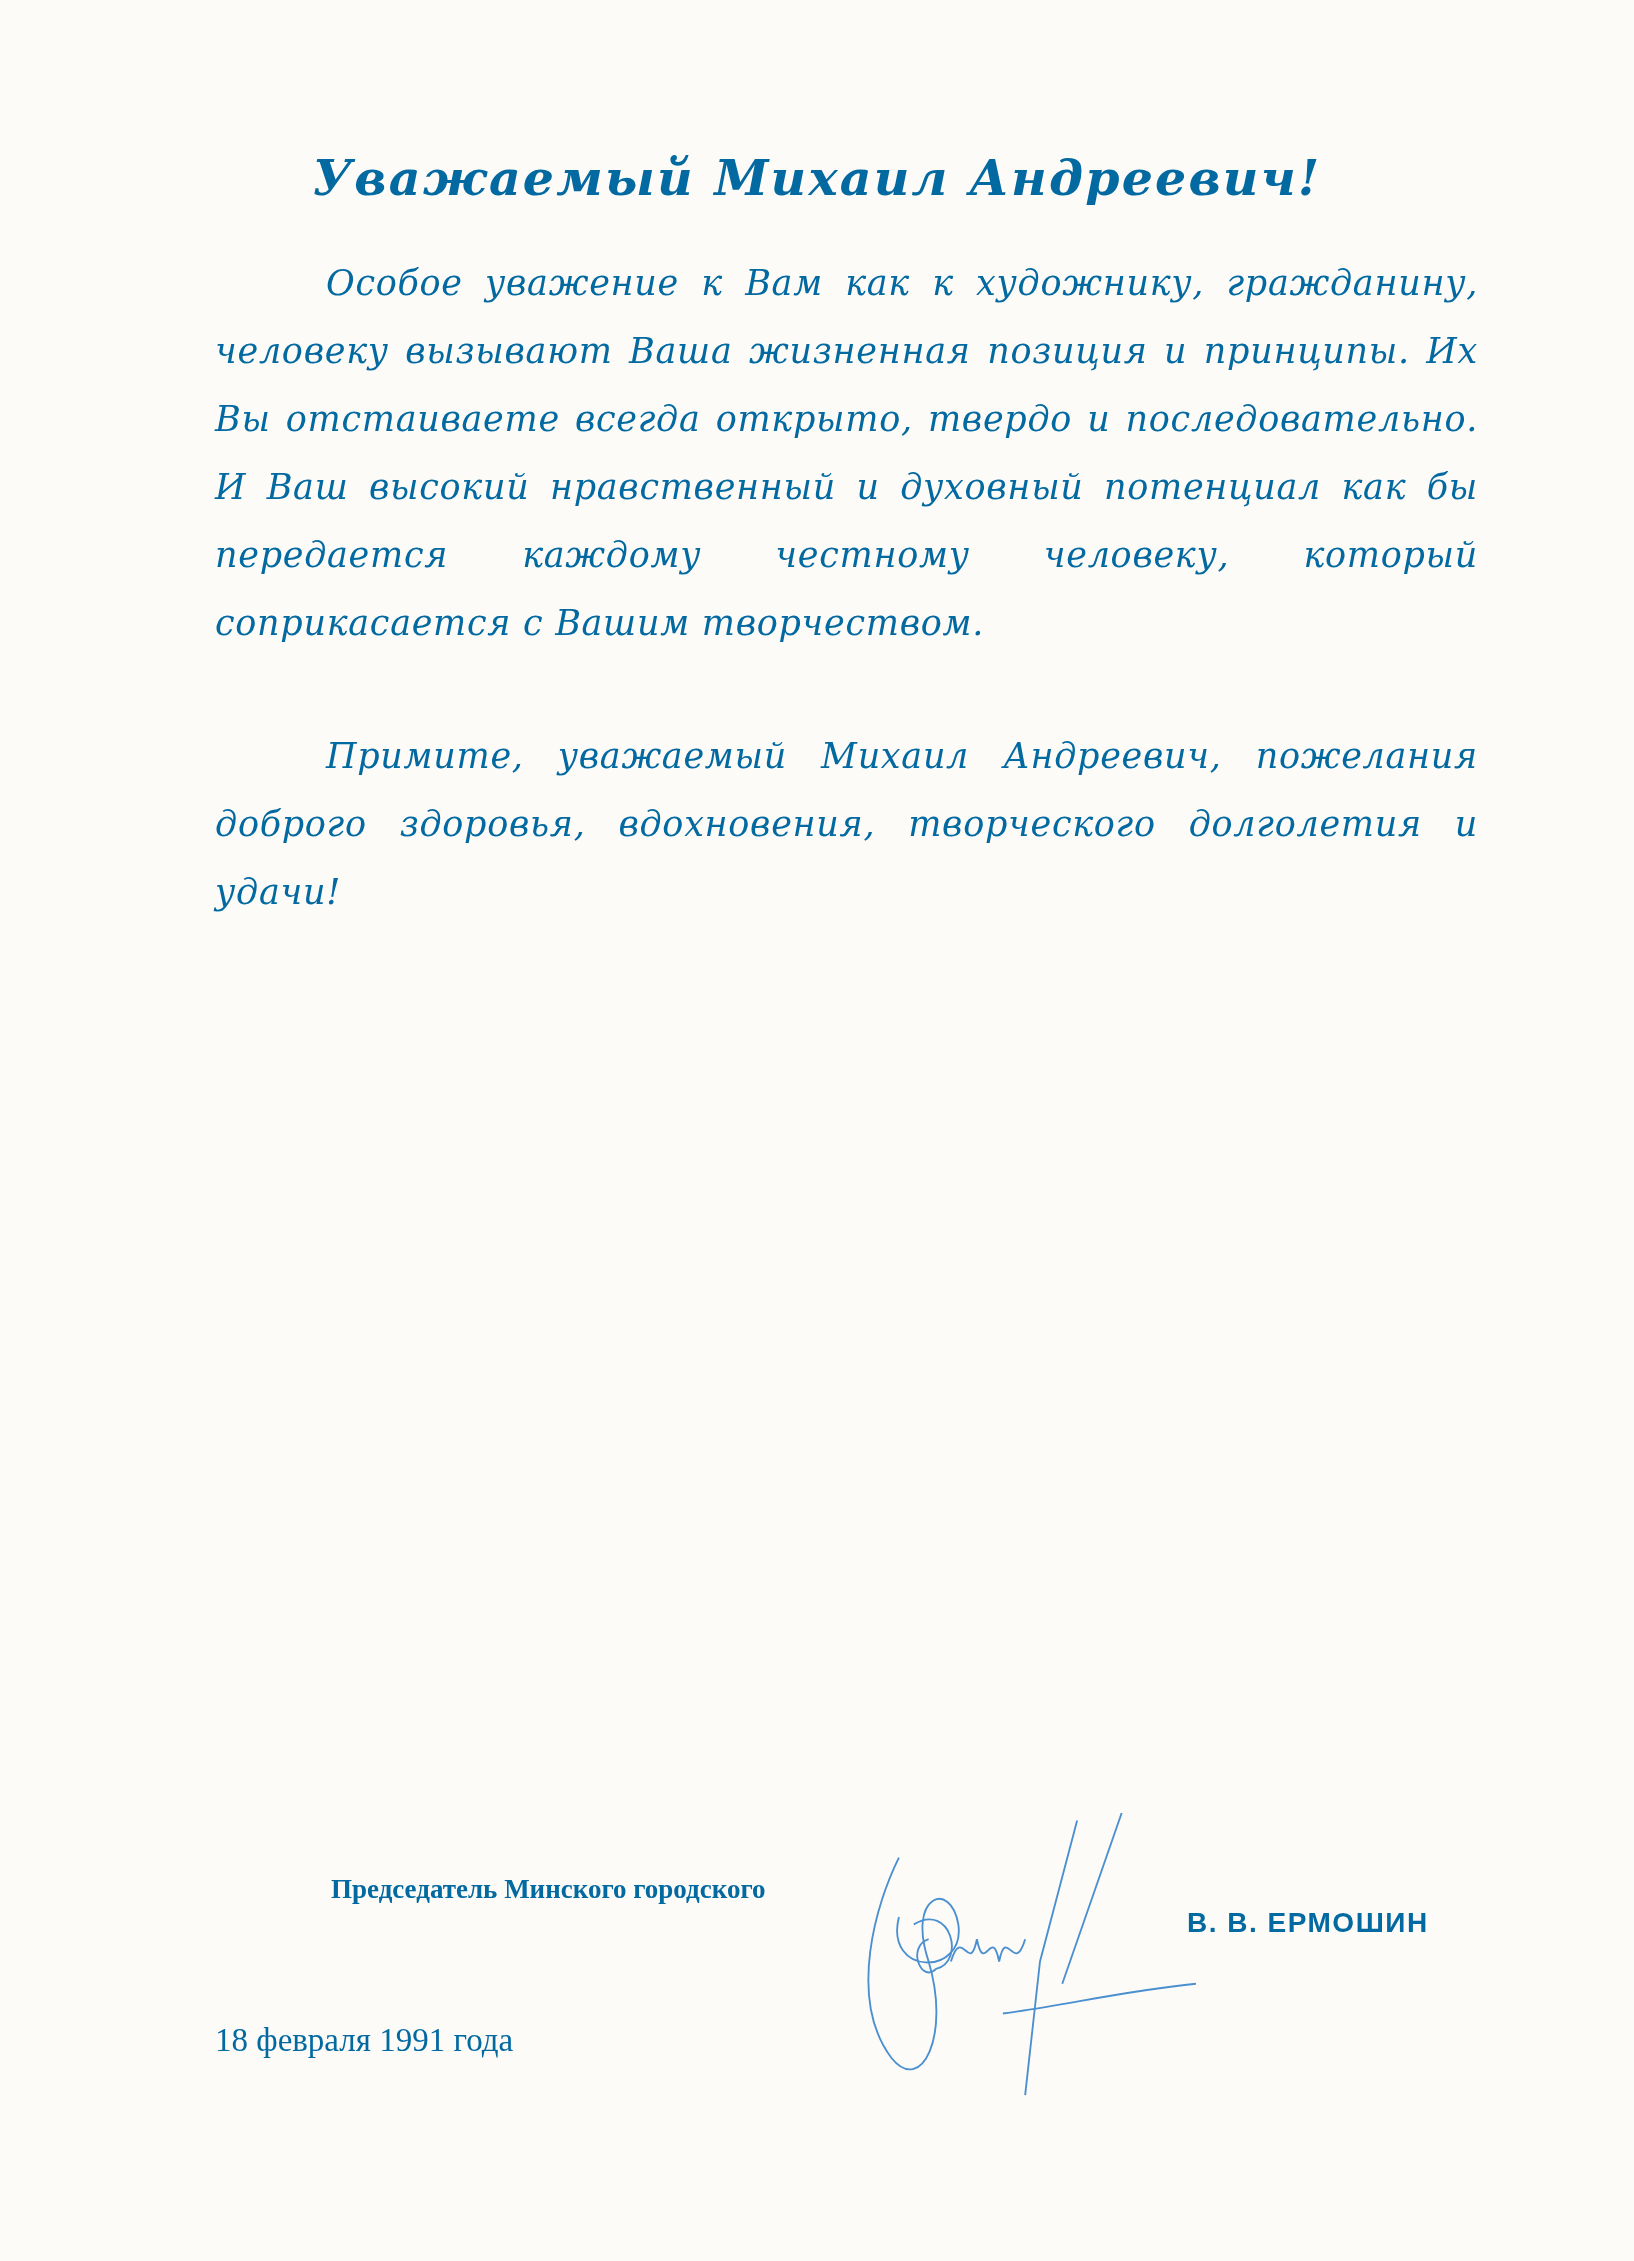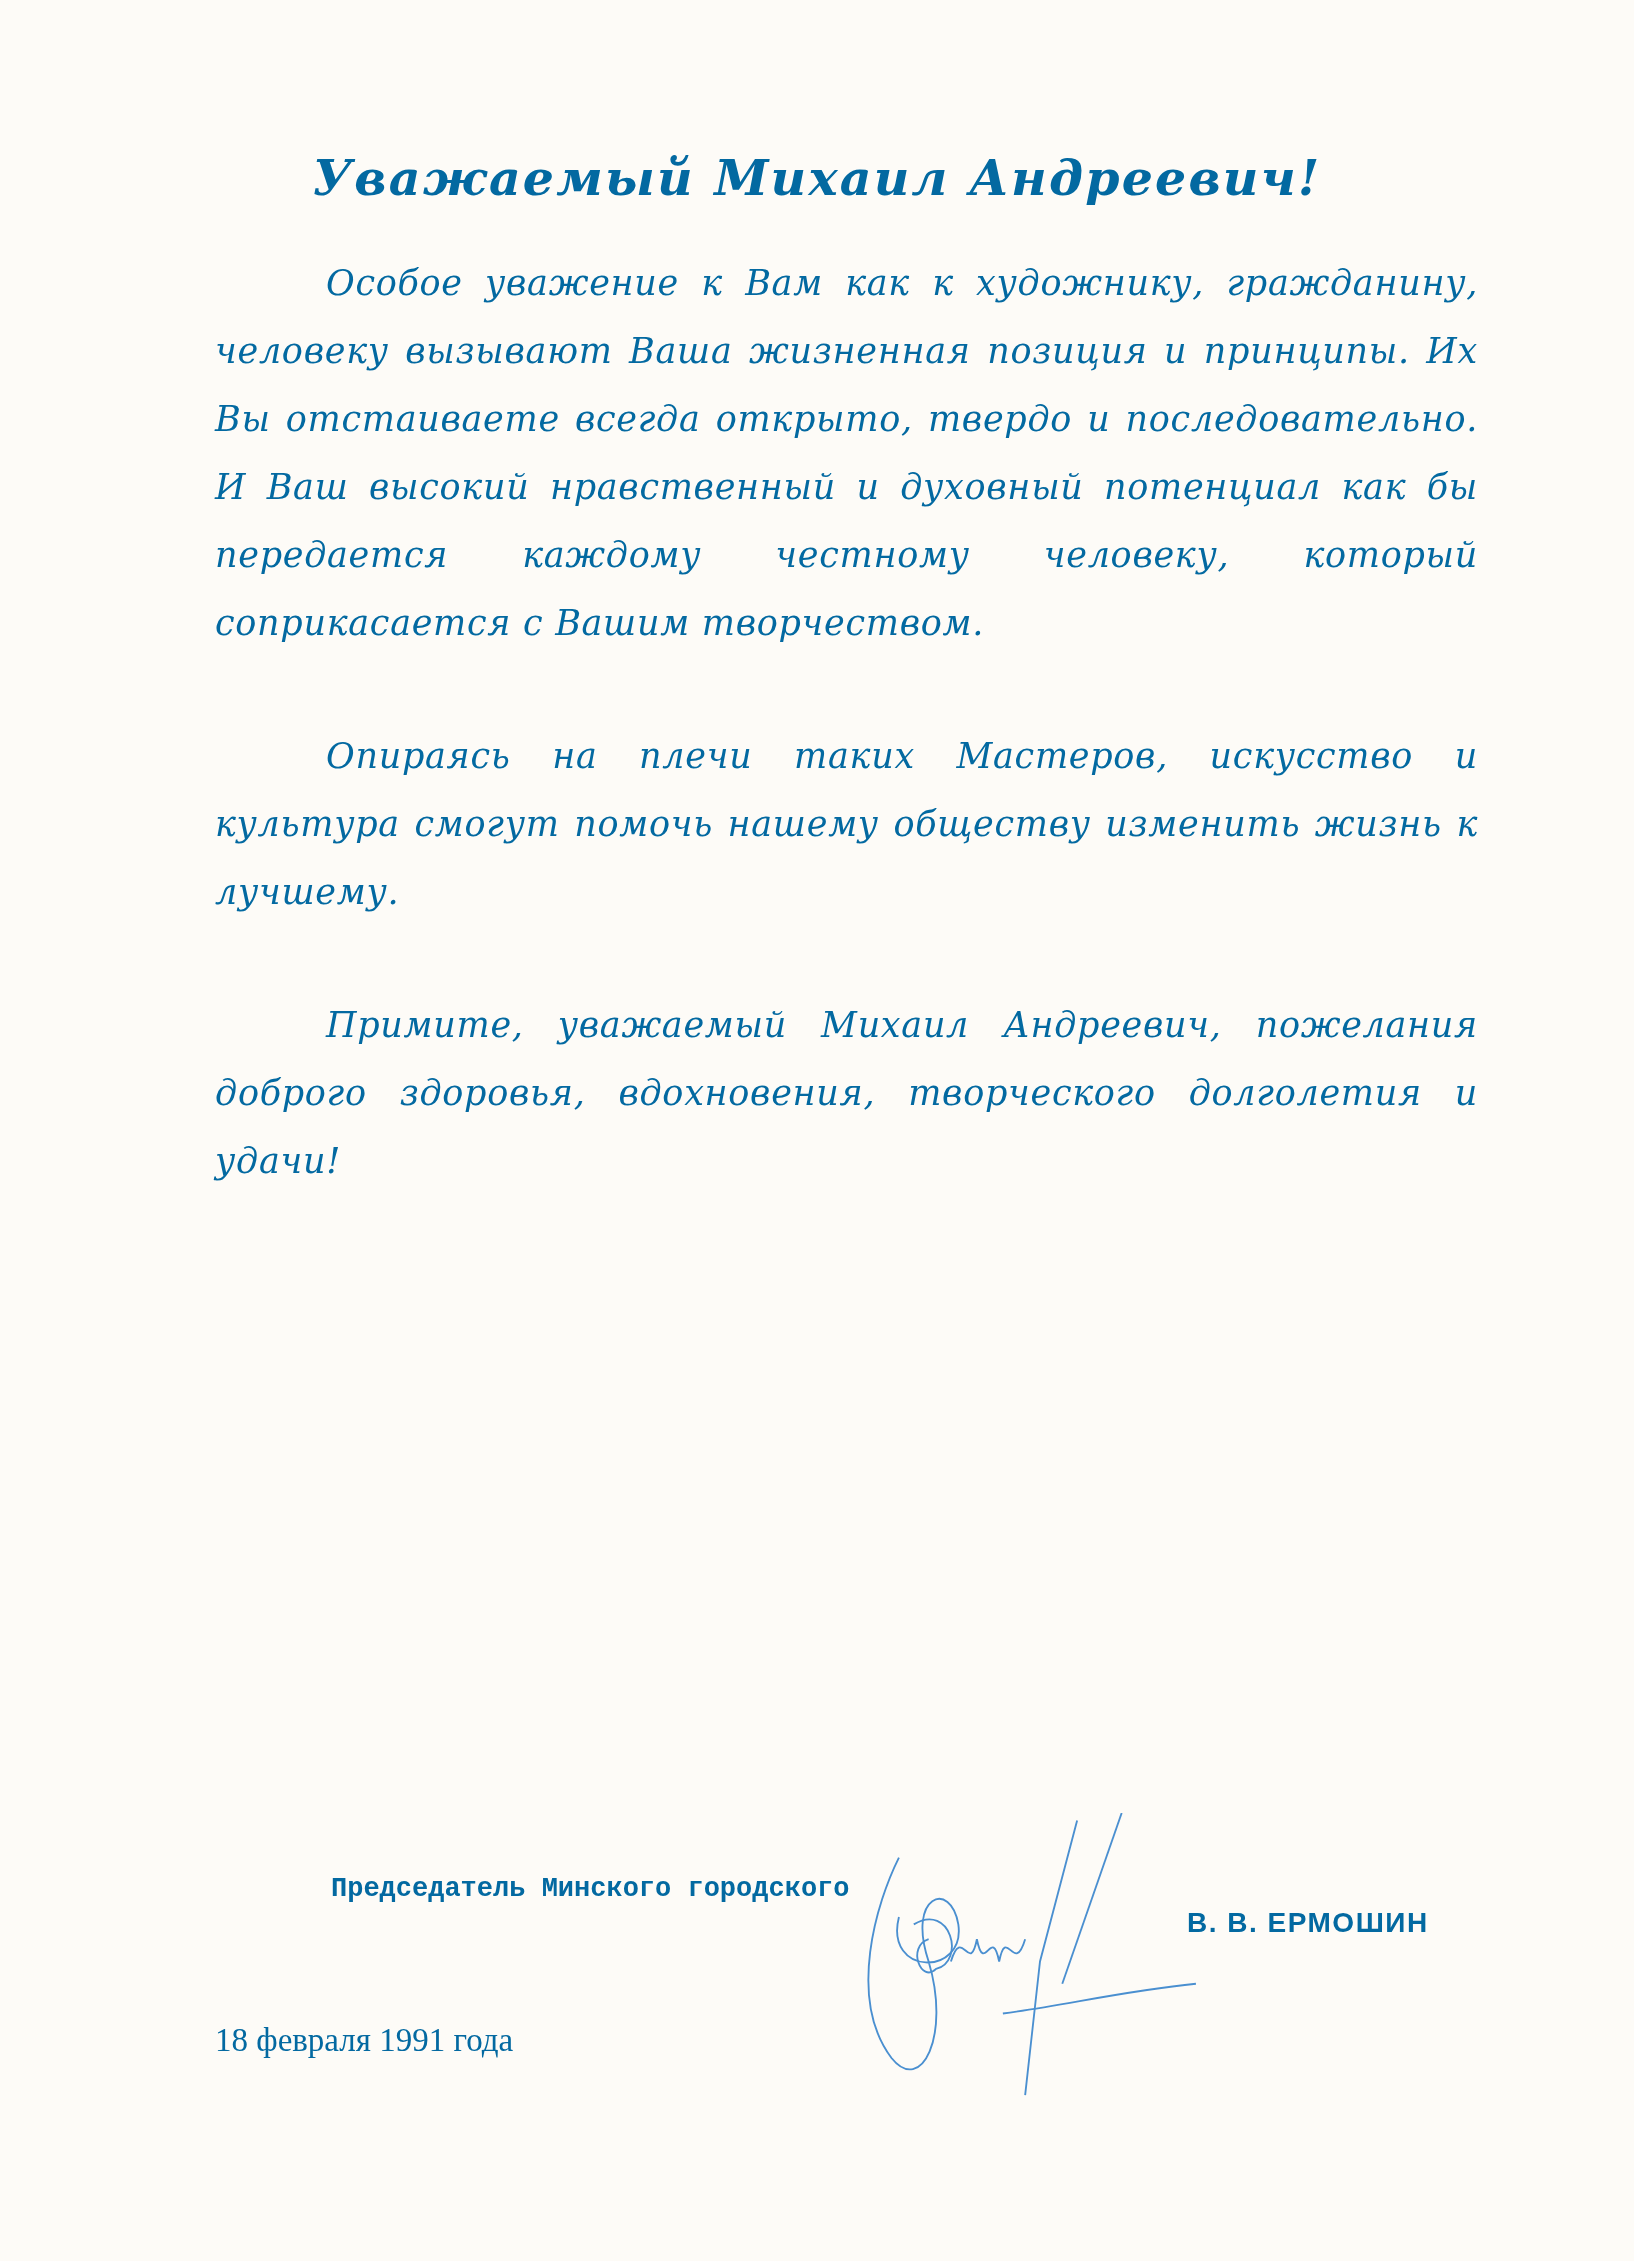--- a/index.html
+++ b/index.html
@@ -3,34 +3,33 @@
 <meta charset="utf-8">
 <style>
   html,body{margin:0;padding:0;}
   body{width:1634px;height:2261px;background:#fdfbf7;position:relative;overflow:hidden;}
   .gold{color:#0369a1;}
   .greeting{position:absolute;left:0;width:1634px;top:149px;text-align:center;
     font-family:"DejaVu Serif",serif;font-style:italic;font-weight:bold;font-size:49px;letter-spacing:2.2px;}
   .body{position:absolute;left:215px;width:1263px;top:249px;
     font-family:"DejaVu Serif",serif;font-style:italic;font-size:35px;line-height:68px;text-align:justify;letter-spacing:0.7px;}
   .body p{margin:0 0 65px 0;text-indent:111px;}
-  .sig-title{position:absolute;left:331px;top:1872px;font-family:Liberation Mono, monospace;font-weight:bold;
+  .sig-title{position:absolute;left:331px;top:1872px;font-family:Liberation Serif, serif;font-weight:bold;
     font-size:27px;line-height:34px;}
   .sig-name{position:absolute;left:1187px;top:1907px;font-family:"Liberation Sans",sans-serif;font-weight:bold;font-size:28px;letter-spacing:1.5px;}
   .date{position:absolute;left:215px;top:2022px;font-family:"Liberation Serif",serif;font-size:33px;}
   .signature{position:absolute;left:780px;top:1813px;width:520px;height:297px;}
 </style>
 </head>
 <body>
 
 <div class="greeting gold">Уважаемый Михаил Андреевич!</div>
 
 <div class="body gold">
   <p>Особое уважение к Вам как к художнику, гражданину, человеку вызывают Ваша жизненная позиция и принципы. Их Вы отстаиваете всегда открыто, твердо и последовательно. И Ваш высокий нравственный и духовный потенциал как бы передается каждому честному человеку, который соприкасается с Вашим творчеством.</p>
-  <p>Опираясь на плечи таких Мастеров, искусство и культура смогут помочь нашему обществу изменить жизнь к лучшему.</p>
   <p>Примите, уважаемый Михаил Андреевич, пожелания доброго здоровья, вдохновения, творческого долголетия и удачи!</p>
 </div>
 
 <div class="sig-title gold">
   <div>Председатель Минского городского</div>
 </div>
 
 <svg class="signature" viewBox="0 0 700 400">
   <g fill="none" stroke="#4a8fd0" stroke-width="2.5">
     <path d="M160 60 C130 120,90 250,150 330 C190 380,230 300,200 200 C170 110,230 90,240 150 C250 220,140 220,160 140"></path>

